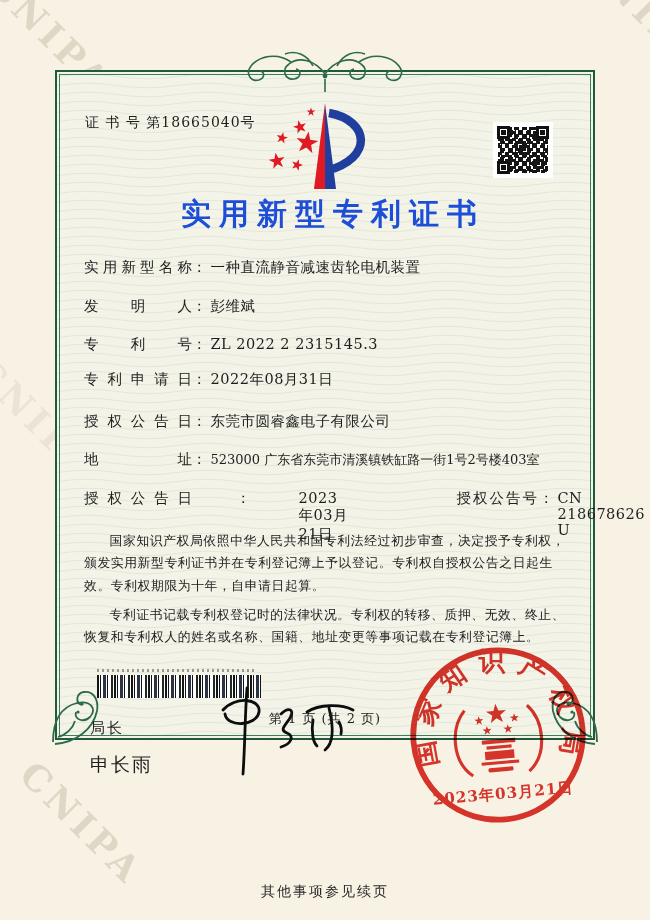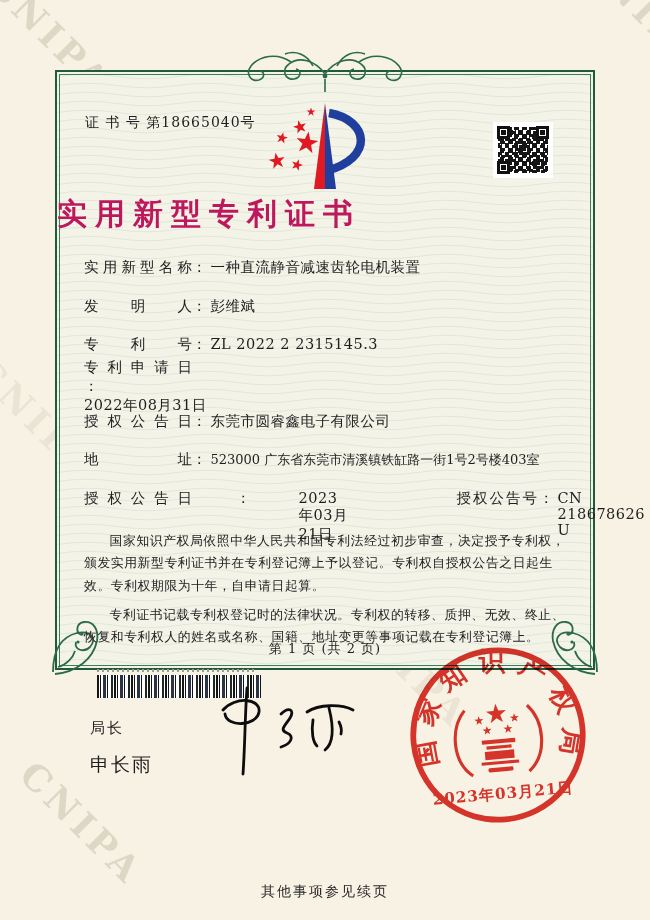--- a/index.html
+++ b/index.html
@@ -11,21 +11,21 @@
   }
   
   .wm{
     position:absolute;font:bold 36px "DejaVu Serif","Liberation Serif",serif;
     color:rgba(197,185,162,.48);letter-spacing:5px;
     transform:rotate(45deg);white-space:nowrap;pointer-events:none;
   }
   .wm.light{color:rgba(205,196,178,.30);}
   
   .frame{
-    position:absolute;left:55px;top:70px;width:540px;height:600px;
+    position:absolute;left:55px;top:70px;width:540px;height:670px;
     border:2px solid #20593b;background:#f4f3e8;box-sizing:border-box;
   }
   .frame-inner{position:absolute;inset:2px;border:1px solid #3f7c58;pointer-events:none;}
   svg.waves{position:absolute;inset:0;width:100%;height:100%;}
   .ornament-top{position:absolute;top:-24px;left:50%;transform:translateX(-50%);}
   .corner{position:absolute;bottom:-9px;width:80px;height:80px;}
   .corner.left{left:-9px;}
   .corner.right{right:-9px;transform:scaleX(-1);}
   
   .cert-no{position:absolute;left:28px;top:42px;font-size:14px;letter-spacing:1px;}
@@ -40,22 +40,22 @@
       repeating-conic-gradient(#151515 0% 25%, rgba(255,255,255,0) 0% 50%) 0 0/7px 7px,
       repeating-conic-gradient(rgba(255,255,255,0) 0% 25%, #151515 0% 50%) 2px 3px/9px 9px,
       #fff;
   }
   .finder{position:absolute;width:13px;height:13px;border:3px solid #111;background:#fff;box-sizing:border-box;}
   .finder::after{content:"";position:absolute;inset:1px;background:#111;}
   .finder.tl{left:-1px;top:-1px;}
   .finder.tr{right:-1px;top:-1px;}
   .finder.bl{left:-1px;bottom:-1px;}
   .cert-title{
-    position:absolute;top:122px;left:0;width:100%;
-    font-size:30px;font-weight:bold;letter-spacing:8px;color:#be185d;
+    position:absolute;top:122px;left:8px;width:100%;text-align:center;
+    font-size:30px;font-weight:bold;letter-spacing:8px;color:#1d4ed8;
   }
   
   .field-row{position:absolute;left:27px;right:14px;display:flex;align-items:baseline;font-size:14.5px;}
   .flabel{display:inline-block;width:108px;text-align:justify;text-align-last:justify;flex:none;}
   .fcolon{flex:none;margin-right:4px;}
   .fvalue{letter-spacing:.5px;}
   .fpair2{display:flex;align-items:baseline;margin-left:30px;}
   .fpair2 .flabel{width:auto;letter-spacing:2px;margin-left:32px;}
   
   .paras{position:absolute;left:27px;right:24px;top:458px;font-size:12.8px;line-height:1.74;color:#222;}
@@ -178,21 +178,21 @@
   <div class="field-row" style="top:225px;">
     <span class="flabel">发明人</span>
       <span class="fcolon">：</span>
     <span class="fvalue">彭维斌</span>
   </div>
   <div class="field-row" style="top:263px;">
     <span class="flabel">专利号</span>
       <span class="fcolon">：</span>
     <span class="fvalue">ZL 2022 2 2315145.3</span>
   </div>
-  <div class="field-row" style="top:286px;flex-direction:column;">
+  <div class="field-row" style="top:298px;">
     <span class="flabel">专利申请日</span>
       <span class="fcolon">：</span>
     <span class="fvalue">2022年08月31日</span>
   </div>
   <div class="field-row" style="top:340px;">
     <span class="flabel">授权公告日</span>
       <span class="fcolon">：</span>
     <span class="fvalue">东莞市圆睿鑫电子有限公司</span>
   </div>
   <div class="field-row" style="top:378px;">

